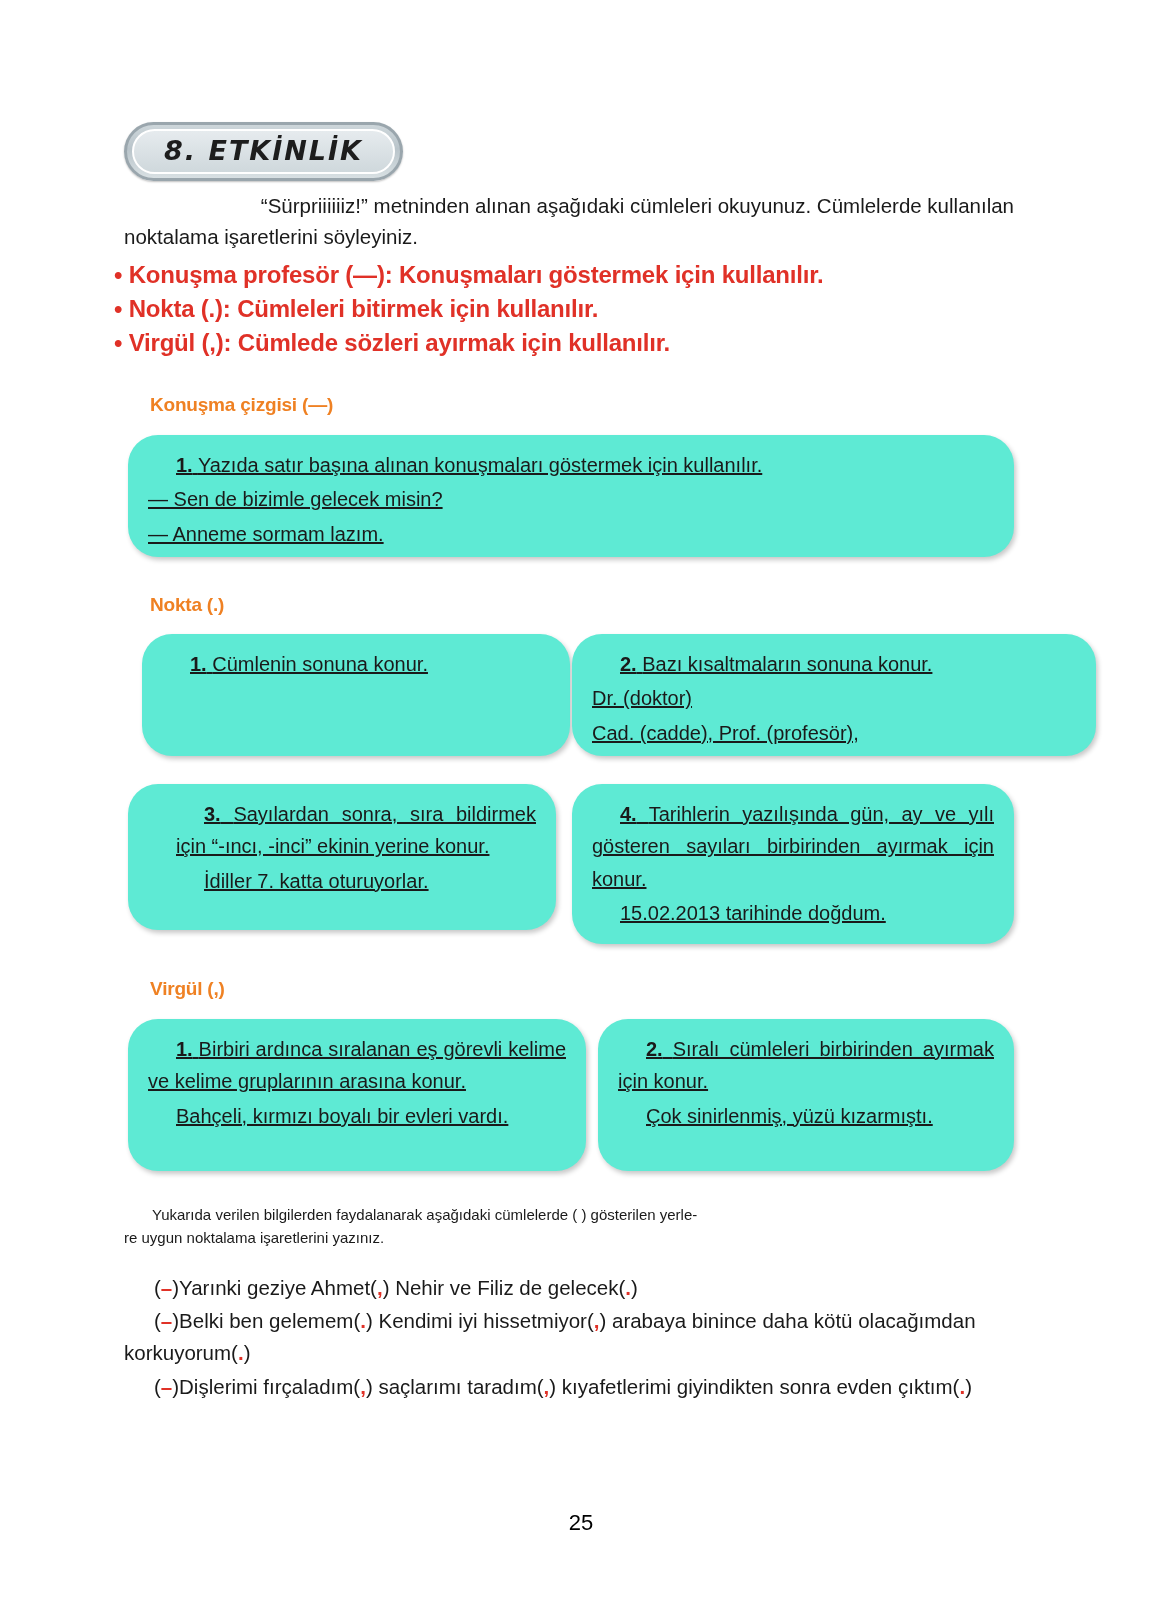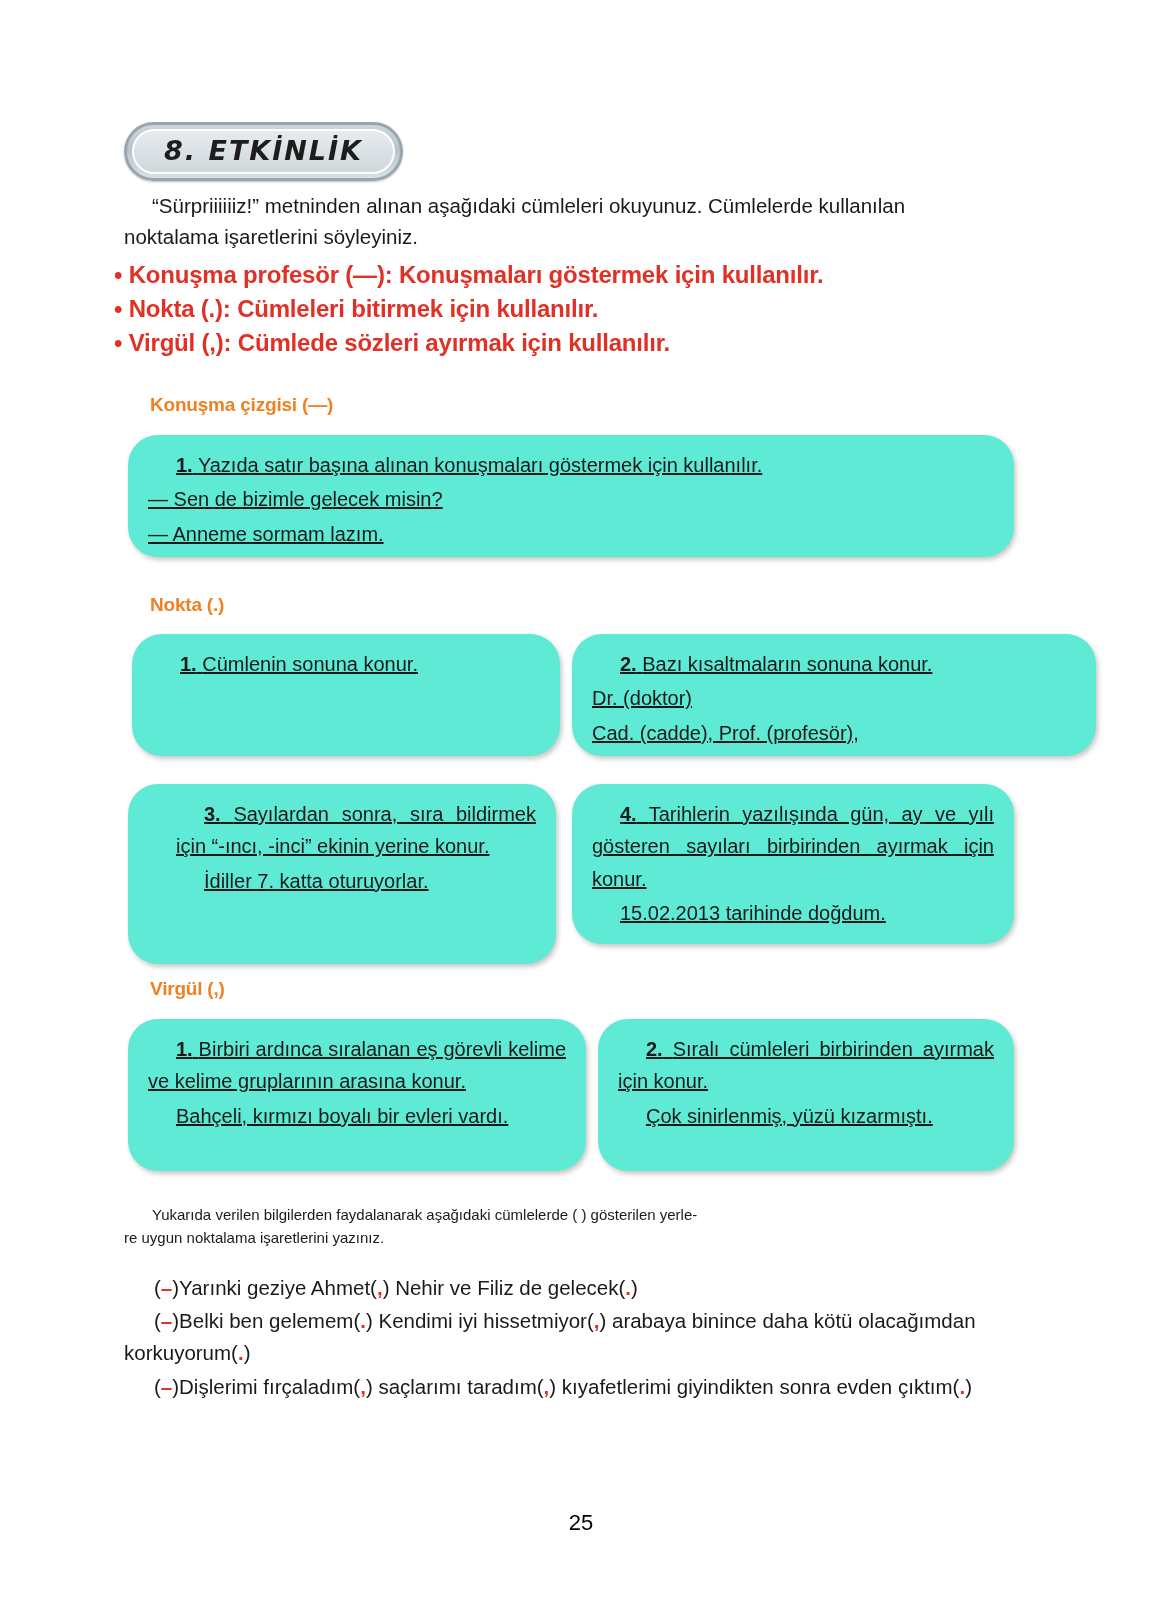--- a/index.html
+++ b/index.html
@@ -56,21 +56,21 @@
   
   .intro {
     position: absolute;
     left: 124px;
     top: 190px;
     width: 890px;
     font-size: 20.5px;
     line-height: 1.52;
     color: #1a1a1a;
   }
-  .intro .indent { padding-left: 28px; }
+  .intro .indent { padding-left: 28px; text-align: right; }
 
   
   .rules {
     position: absolute;
     left: 114px;
     top: 258px;
     width: 920px;
   }
   .rule-line {
     color: #e03127;
@@ -107,23 +107,23 @@
     text-decoration: underline;
   }
   .card p { margin: 0 0 2px 0; }
   .card .lead { text-indent: 28px; }
   .card .just { text-align: justify; text-align-last: left; }
   .card b { font-weight: bold; }
   .card .dash-line { text-indent: 0; }
 
   #card-k1 { left: 128px; top: 435px; width: 886px; height: 122px; }
 
-  #card-n1 { left: 132px; top: 634px; width: 428px; height: 122px; }
+  #card-n1 { left: 142px; top: 634px; width: 428px; height: 122px; }
   #card-n2 { left: 572px; top: 634px; width: 524px; height: 122px; }
-  #card-n3 { left: 128px; top: 784px; width: 428px; height: 180px; padding-left: 48px; }
+  #card-n3 { left: 128px; top: 784px; width: 428px; height: 146px; padding-left: 48px; }
   #card-n4 { left: 572px; top: 784px; width: 442px; height: 160px; }
 
   #card-v1 { left: 128px; top: 1019px; width: 458px; height: 152px; }
   #card-v2 { left: 598px; top: 1019px; width: 416px; height: 152px; }
 
   
   .closing {
     position: absolute;
     left: 124px;
     top: 1203px;

